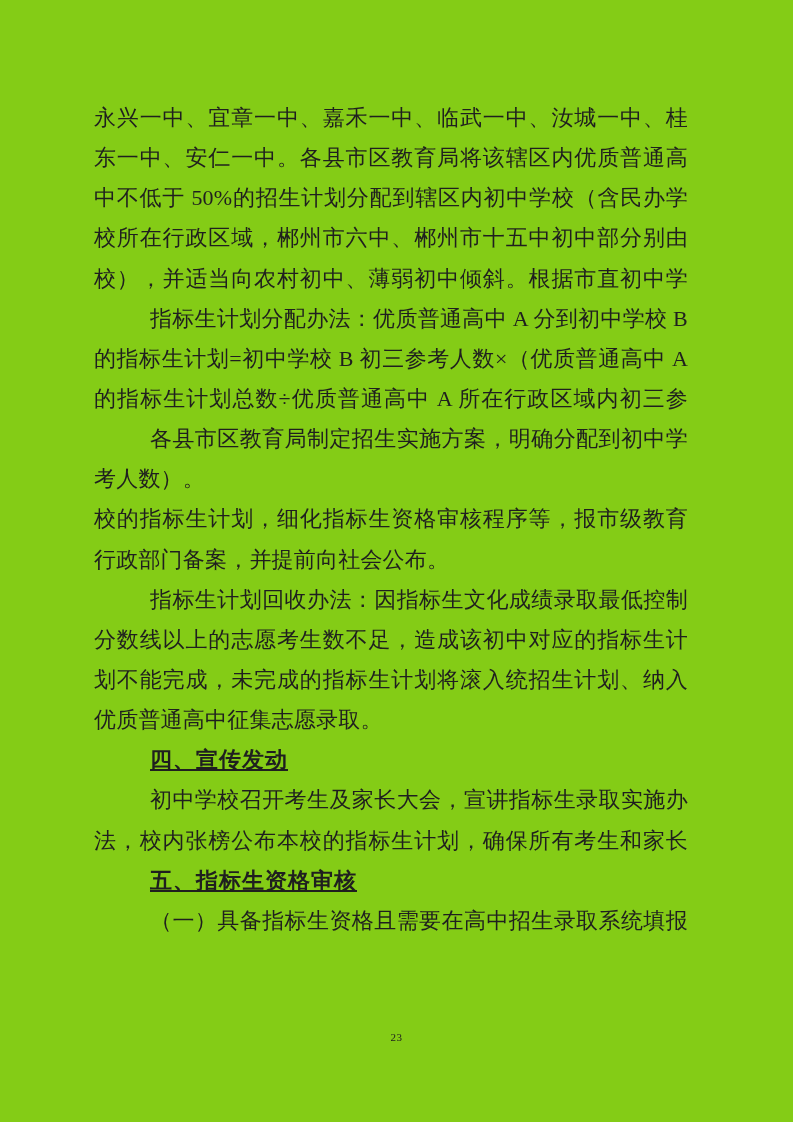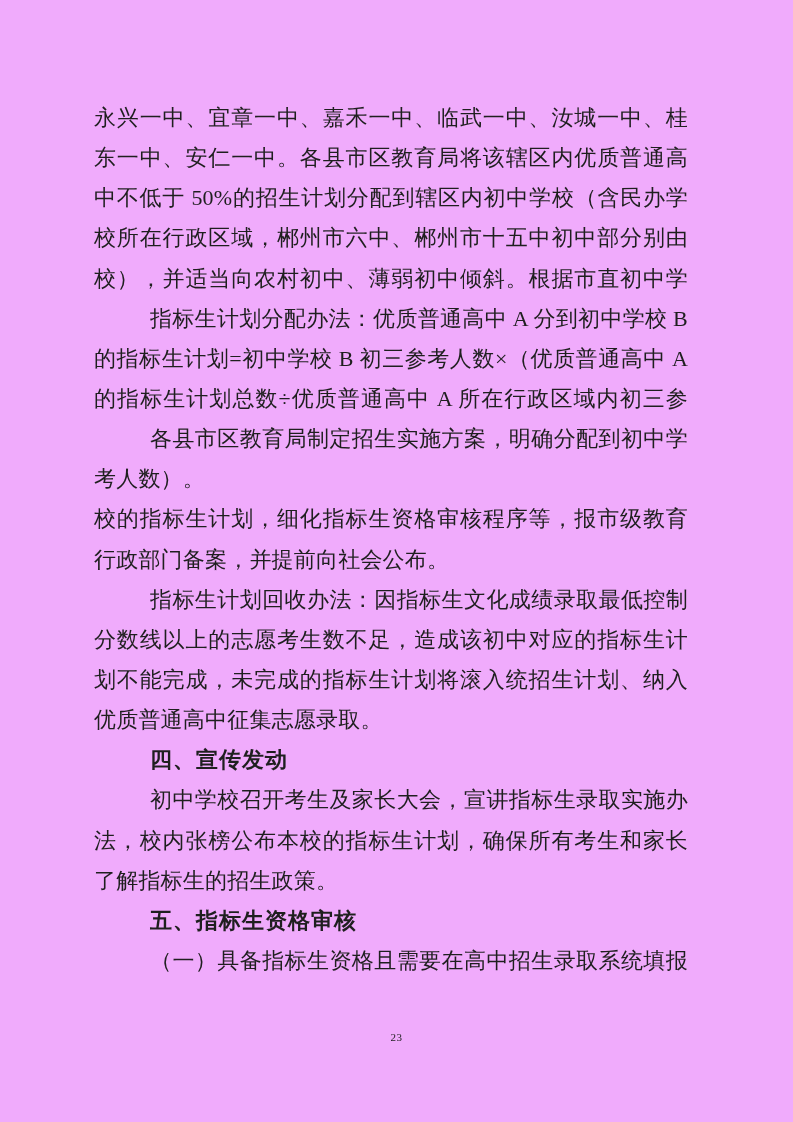--- a/index.html
+++ b/index.html
@@ -39,54 +39,54 @@
   .line.indent {
     padding-left: 56px;
   }
   .line.fill.indent {
     width: calc(100% - 56px);
   }
   .line.heading {
     font-family: "Liberation Sans", "DejaVu Sans", sans-serif;
     font-weight: 700;
     letter-spacing: 1px;
+    text-decoration: underline;
   }
   .page-number {
     position: absolute;
     left: 0;
     top: 1031px;
     width: 100%;
     text-align: center;
     font-size: 11px;
     letter-spacing: 0.5px;
     color: #1f1f1f;
   }
 </style>
 </head>
 <body>
 
-<div class="page" style="background: #f0abfc; color: rgb(31, 31, 31);">
+<div class="page" style="background: #84cc16; color: rgb(31, 31, 31);">
   <div class="content">
       <div class="line fill">永兴一中、宜章一中、嘉禾一中、临武一中、汝城一中、桂</div>
       <div class="line fill">东一中、安仁一中。各县市区教育局将该辖区内优质普通高</div>
       <div class="line fill">中不低于 50%的招生计划分配到辖区内初中学校（含民办学</div>
       <div class="line fill">校所在行政区域，郴州市六中、郴州市十五中初中部分别由</div>
       <div class="line fill">校），并适当向农村初中、薄弱初中倾斜。根据市直初中学</div>
       <div class="line indent fill">指标生计划分配办法：优质普通高中 A 分到初中学校 B</div>
       <div class="line fill">的指标生计划=初中学校 B 初三参考人数×（优质普通高中 A</div>
       <div class="line fill">的指标生计划总数÷优质普通高中 A 所在行政区域内初三参</div>
       <div class="line indent fill">各县市区教育局制定招生实施方案，明确分配到初中学</div>
       <div class="line">考人数）。</div>
       <div class="line fill">校的指标生计划，细化指标生资格审核程序等，报市级教育</div>
       <div class="line">行政部门备案，并提前向社会公布。</div>
       <div class="line indent fill">指标生计划回收办法：因指标生文化成绩录取最低控制</div>
       <div class="line fill">分数线以上的志愿考生数不足，造成该初中对应的指标生计</div>
       <div class="line fill">划不能完成，未完成的指标生计划将滚入统招生计划、纳入</div>
       <div class="line">优质普通高中征集志愿录取。</div>
       <div class="line heading indent">四、宣传发动</div>
       <div class="line indent fill">初中学校召开考生及家长大会，宣讲指标生录取实施办</div>
       <div class="line fill">法，校内张榜公布本校的指标生计划，确保所有考生和家长</div>
-      <div class="line">了解指标生的招生政策。</div>
       <div class="line heading indent">五、指标生资格审核</div>
       <div class="line indent fill">（一）具备指标生资格且需要在高中招生录取系统填报</div>
     </div>
   <div class="page-number">23</div>
 </div>
 
 </body></html>

